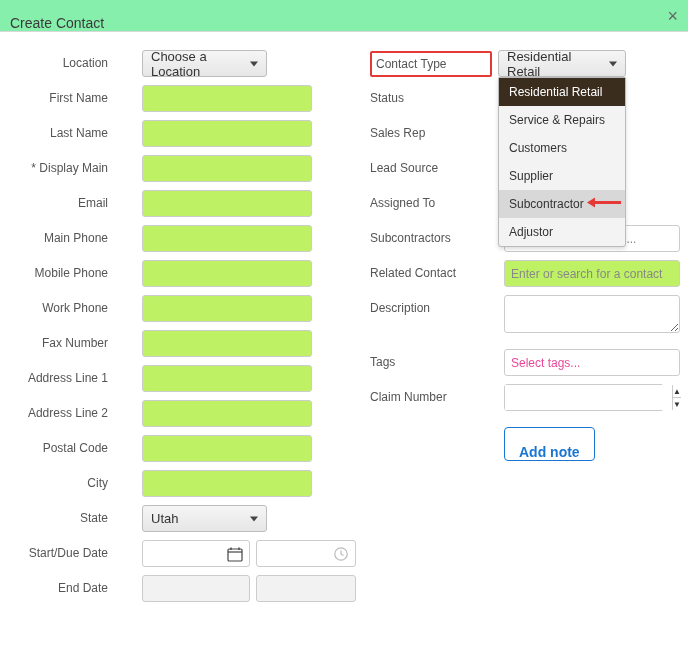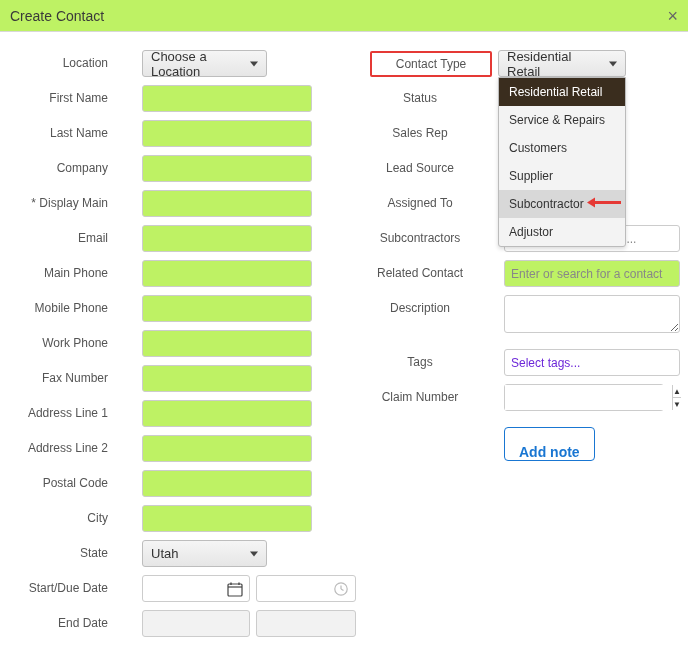--- a/index.html
+++ b/index.html
@@ -1,28 +1,28 @@
 <!DOCTYPE html>
 <html><head>
 <meta charset="utf-8">
 <style>
   * { box-sizing: border-box; margin: 0; padding: 0; }
   body { font-family: "Helvetica Neue", Arial, sans-serif; font-size: 13px; color: #333; background: #fff; width: 688px; }
   .modal { width: 688px; background: #fff; position: relative; }
-  .header { height: 32px; background: #bef264; border-bottom: 1px solid #d8d8d8; padding: 0 10px; display: flex; align-items: center; position: relative; }
+  .header { height: 32px; background: #86efac; border-bottom: 1px solid #d8d8d8; padding: 0 10px; display: flex; align-items: flex-end; position: relative; }
   .header-title { font-size: 14px; color: #3a3a3a; }
   .close-x { position: absolute; right: 10px; top: 6px; font-size: 18px; color: #666; cursor: pointer; }
   .body { padding: 18px 8px 120px 8px; display: flex; position: relative; }
   .col { display: flex; flex-direction: column; }
   .col-left { width: 370px; }
   .col-right { width: 310px; position: relative; }
   .row { display: flex; align-items: center; margin-bottom: 8px; gap: 24px; }
   .row-tall { align-items: flex-start; }
   .lbl { width: 110px; min-width: 110px; text-align: right; font-size: 12px; color: #555; padding-right: 10px; line-height: 27px; }
-  .rlbl { width: 110px; min-width: 110px; text-align: center; font-size: 12px; color: #555; padding-right: 10px; line-height: 27px; }
+  .rlbl { width: 110px; min-width: 110px; text-align: left; font-size: 12px; color: #555; padding-right: 10px; line-height: 27px; }
   input[type=text], select, textarea { font-family: inherit; font-size: 12px; }
   .text-input { height: 27px; border: 1px solid #ccc; border-radius: 3px; padding: 0 6px; background: #bef264; }
   .w-short { width: 170px; }
   .w-mid { width: 170px; }
   .w-long { width: 190px; }
   .sel { height: 27px; border: 1px solid #bdbdbd; border-radius: 3px; background: linear-gradient(#f5f5f5,#e6e6e6); padding: 0 24px 0 8px; position: relative; display: flex; align-items: center; cursor: pointer; }
   .sel .caret { position: absolute; right: 8px; top: 50%; transform: translateY(-50%); width: 0; height: 0; border-left: 4px solid transparent; border-right: 4px solid transparent; border-top: 5px solid #444; }
   .sel-w1 { width: 125px; }
   .sel-w2 { width: 125px; }
   .sel-w3 { width: 128px; }
@@ -43,21 +43,21 @@
   .text-input::placeholder, .placeholder-box { color: #888; font-size: 12px; }
   .box-placeholder { height: 27px; border: 1px solid #ccc; border-radius: 3px; padding: 4px 6px; width: 190px; display: flex; align-items: center; }
   .stepper { width: 160px; height: 27px; border: 1px solid #ccc; border-radius: 3px; display: flex; }
   .stepper input { border: none; flex: 1; padding: 0 6px; font-size: 12px; }
   .stepper .btns { width: 18px; border-left: 1px solid #ccc; display: flex; flex-direction: column; }
   .stepper .btns div { flex: 1; display: flex; align-items: center; justify-content: center; font-size: 8px; cursor: pointer; }
   .stepper .btns div:first-child { border-bottom: 1px solid #ccc; }
   .add-note-btn { height: 34px; padding: 16px 14px; border: 1px solid #1976d2; border-radius: 4px; background: #fff; color: #1976d2; font-size: 14px; font-weight: 600; cursor: pointer; }
   .contact-type-wrap { position: relative; display: inline-block; }
   .ct-row { display: flex; align-items: center; margin-bottom: 8px; }
-  .tags-box { height: 27px; border:1px solid #ccc; border-radius:3px; width:190px; padding:4px 6px; display:flex; align-items:center; color:#6d28d9; font-size:12px;}
+  .tags-box { height: 27px; border:1px solid #ccc; border-radius:3px; width:190px; padding:4px 6px; display:flex; align-items:center; color:#ec4899; font-size:12px;}
 </style>
 </head>
 <body>
 
 <div class="modal">
   <div class="header">
     <span class="header-title">Create Contact</span>
     <span class="close-x">×</span>
   </div>
 
@@ -71,24 +71,20 @@
           <span class="caret"></span>
         </div>
       </div>
 
       <div class="row">
           <span class="lbl">First Name</span>
           <input type="text" class="text-input w-short" style="">
         </div>
       <div class="row">
           <span class="lbl">Last Name</span>
-          <input type="text" class="text-input w-short" style="">
-        </div>
-      <div class="row">
-          <span class="lbl">Company</span>
           <input type="text" class="text-input w-short" style="">
         </div>
       <div class="row">
           <span class="lbl">* Display Main</span>
           <input type="text" class="text-input w-mid" style="">
         </div>
       <div class="row">
           <span class="lbl">Email</span>
           <input type="text" class="text-input w-mid" style="">
         </div>

